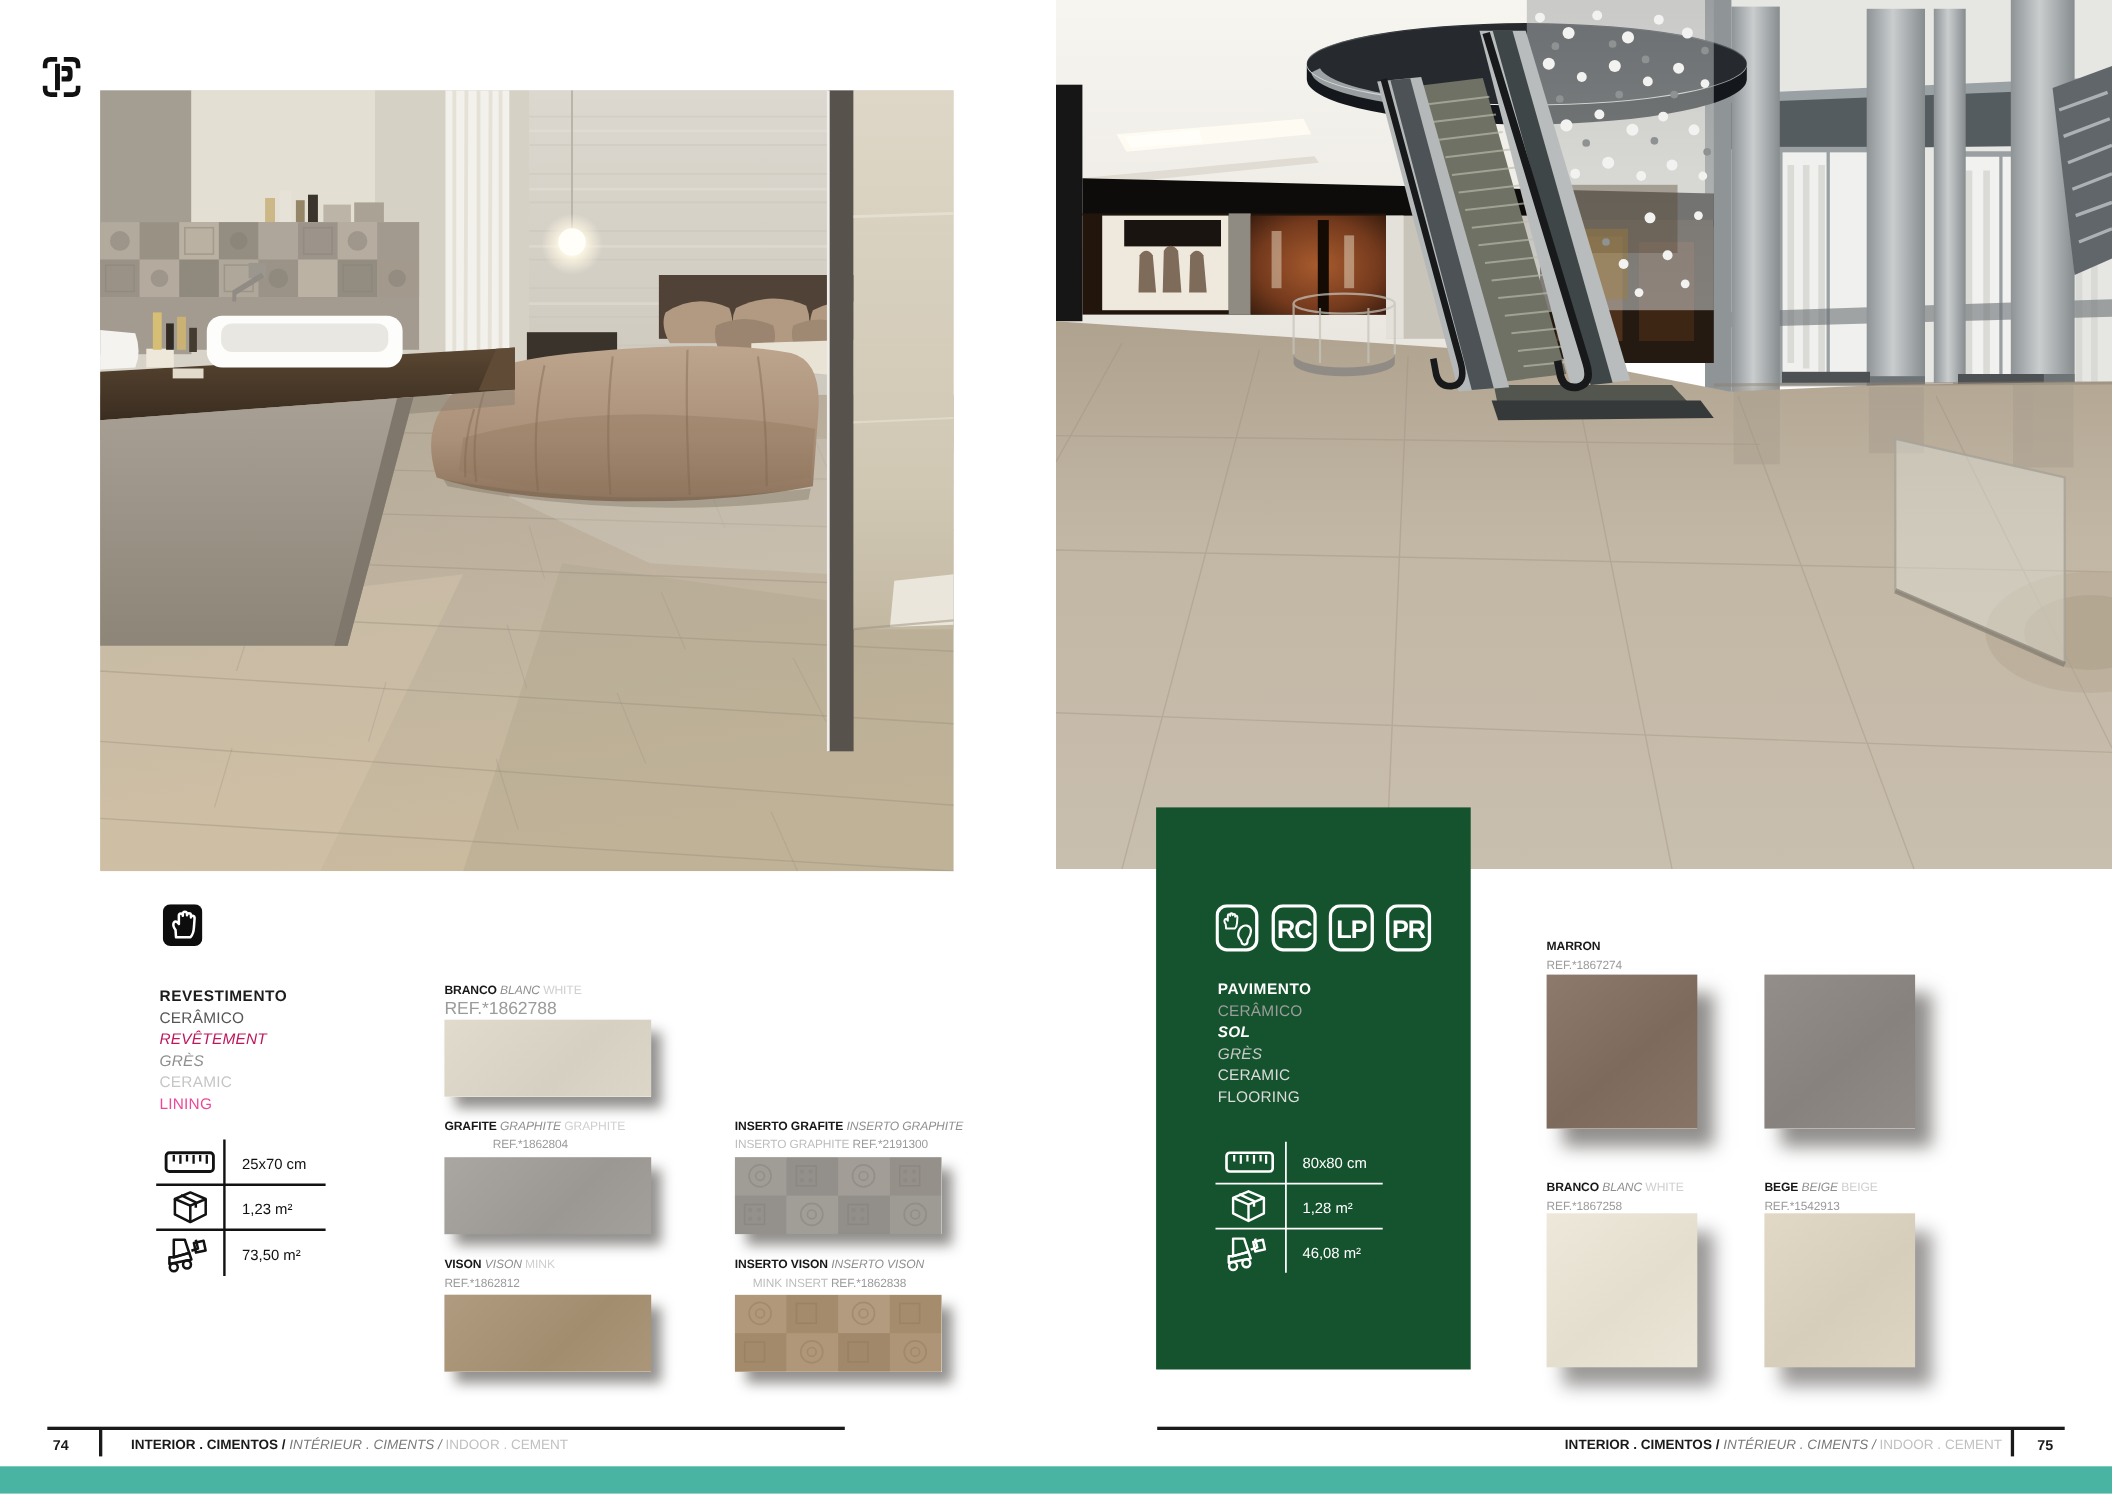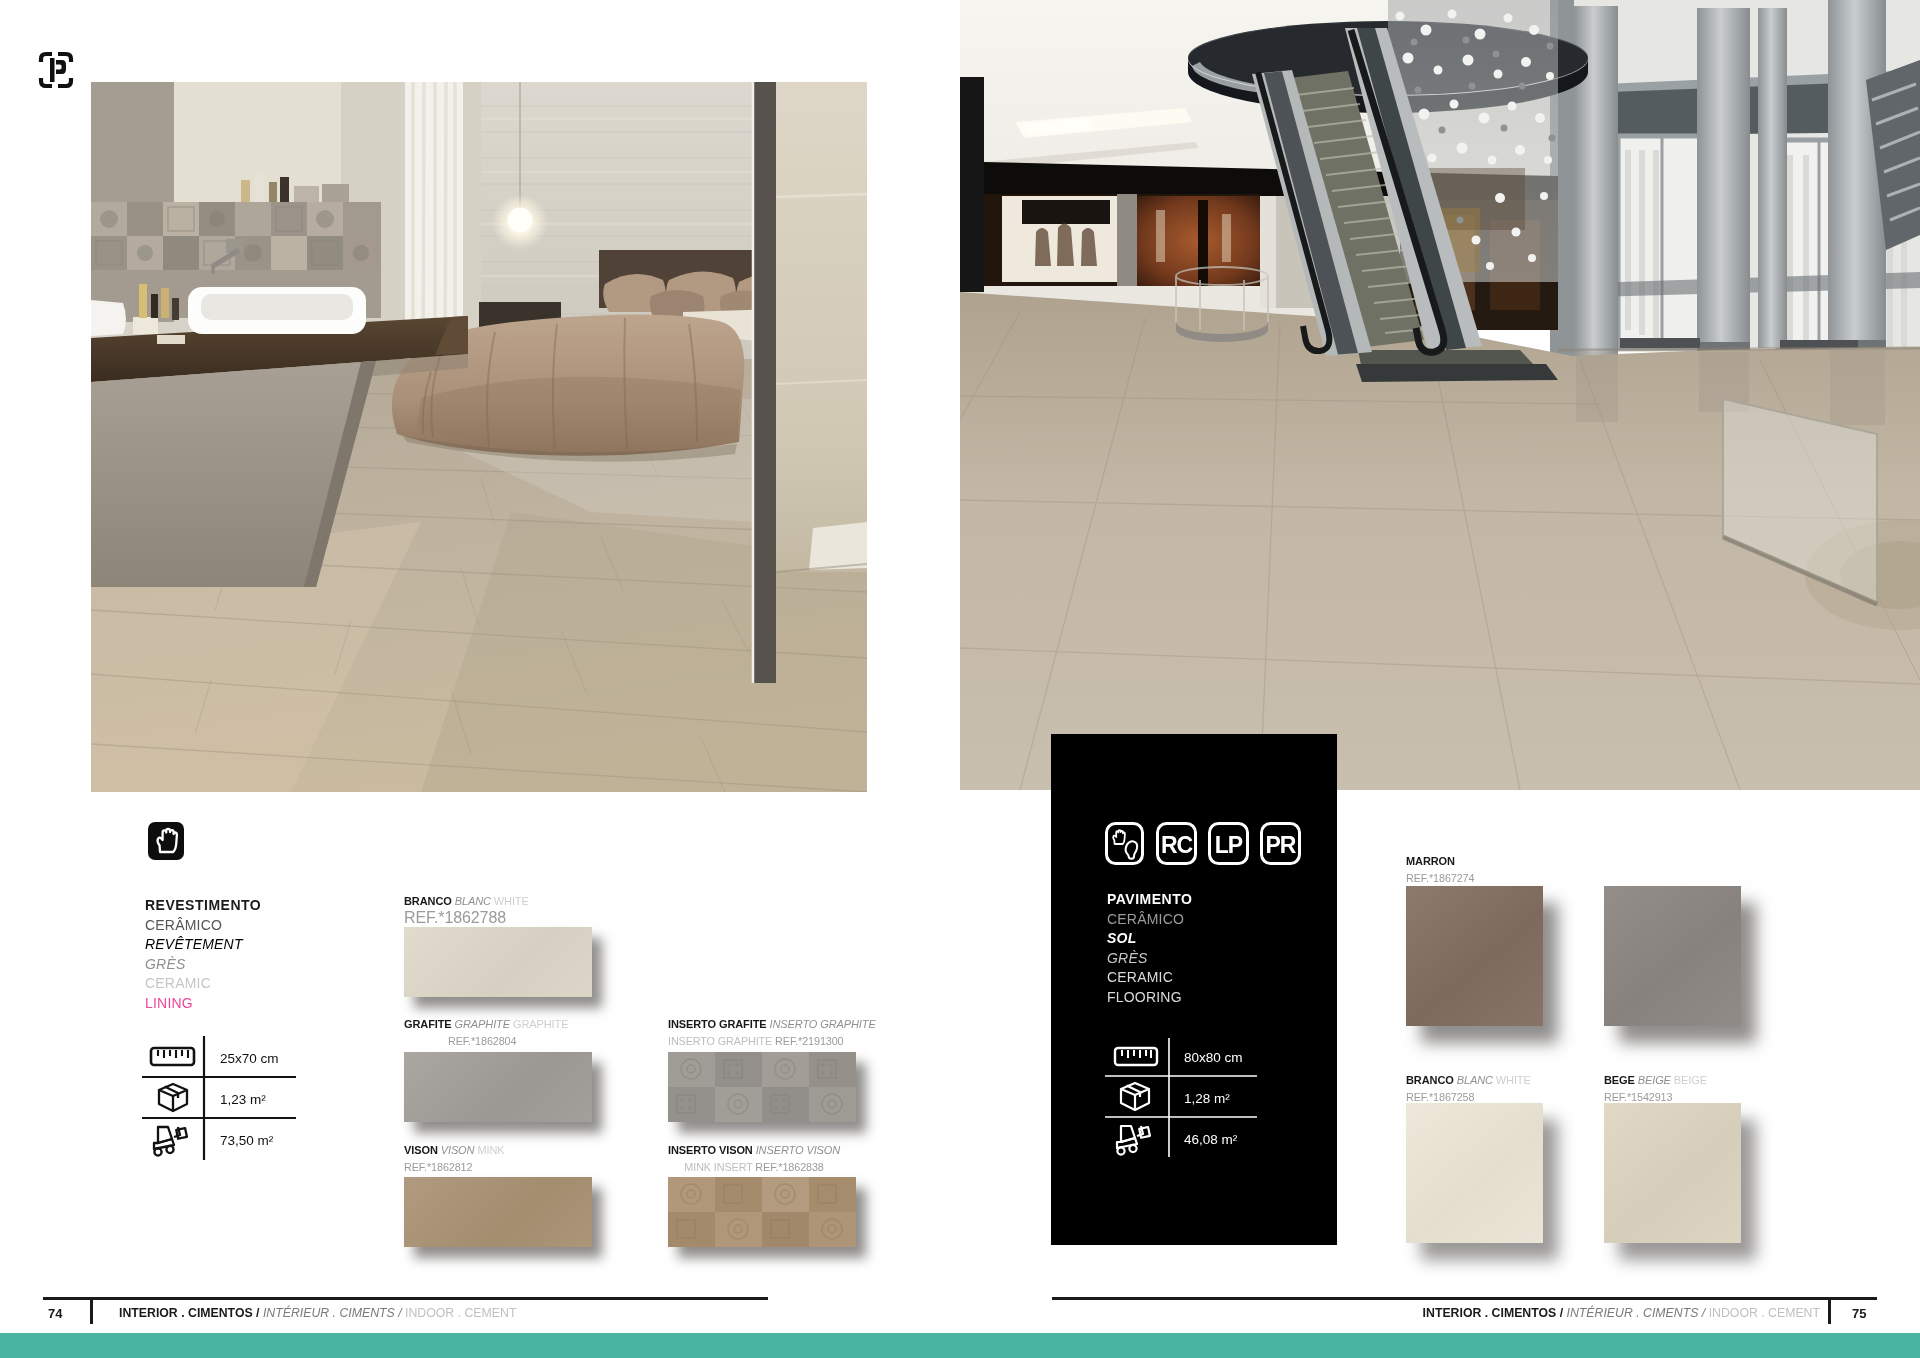--- a/index.html
+++ b/index.html
@@ -490,21 +490,21 @@
   <g>
     <polygon points="763,399 917,434 917,604 763,537" fill="#dfe3da" opacity="0.45"></polygon>
     <g fill="none" stroke="#a8a499" stroke-width="2" opacity="0.9">
       <polygon points="763,399 917,434 917,604 763,537"></polygon>
     </g>
     <line x1="763" y1="537" x2="917" y2="604" stroke="#7c7468" stroke-width="5" opacity="0.6"></line>
   </g>
 </svg>
 </div>
 
-<div class="abs" style="left:1051px;top:734px;width:286px;height:511px;background:#000000;color:#fff;">
+<div class="abs" style="left:1051px;top:734px;width:286px;height:511px;background:#14532d;color:#fff;">
 
   <div class="abs" style="left:54px;top:88px;width:200px;height:44px;">
     <svg width="200" height="44" viewBox="0 0 200 44">
 
       <g>
         <rect x="1.5" y="1.5" width="36" height="40" rx="9" fill="none" stroke="#fff" stroke-width="3"></rect>
         <path d="M9.6,22 L9.3,18.2 Q7.5,15.8 8.4,14.2 Q9.2,13 10.4,14 L11.2,15 L11.2,10.4 Q11.2,9.1 12.3,9.1 Q13.4,9.1 13.4,10.4 L13.4,9.5 Q13.4,8.2 14.5,8.2 Q15.7,8.2 15.7,9.5 L15.7,10.1 Q15.7,9 16.8,9 Q17.9,9 17.9,10.2 L17.9,11.3 Q18,10.3 19,10.4 Q20,10.6 19.9,11.9 L19.6,16.8 Q19.4,20.4 17.7,22 Z" fill="none" stroke="#fff" stroke-width="1.8" stroke-linejoin="round"></path>
         <path d="M28.5,19.5 q4.3,1 3.6,6.2 q-0.4,3 -2.2,5.4 q-0.9,1.2 -0.8,2.6 q0.1,2.8 -2.5,3 q-2.6,0.2 -3,-2.4 q-0.2,-1.4 -1.3,-2.4 q-2.1,-2 -1.6,-5.5 q0.7,-4.5 3.8,-6.2 q2,-1.2 4,-0.7 Z" fill="none" stroke="#fff" stroke-width="2"></path>
       </g>
 
@@ -753,21 +753,21 @@
 <div class="abs" style="left:1604px;top:1072px;font-size:11px;white-space:nowrap;letter-spacing:-0.1px;line-height:16.5px;">
   <span class="b" style="color:#181818;">BEGE </span><span class="i" style="color:#8f8f8f;">BEIGE </span><span style="color:#cfcfcf;">BEIGE</span><br>
   <span style="color:#9b9b9b;font-size:10.8px;">REF.*1542913</span>
 </div>
 
 <div class="abs" style="left:1604px;top:1103px;width:137px;height:140px;background:linear-gradient(140deg,#e1d8c6,#d6cdba 55%,#ddd4c2);box-shadow:15px 17px 15px rgba(35,32,28,0.45);"></div>
 
 <div class="abs" style="left:145px;top:896px;font-size:14px;line-height:19.5px;letter-spacing:0.2px;">
   <div class="b" style="color:#1c1c1c;letter-spacing:.5px;">REVESTIMENTO</div>
   <div style="color:#555;">CERÂMICO</div>
-  <div class="i" style="color:#000000;">REVÊTEMENT</div>
+  <div class="i" style="color:#be185d;">REVÊTEMENT</div>
   <div class="i" style="color:#8f8f8f;">GRÈS</div>
   <div style="color:#c6c6c6;">CERAMIC</div>
   <div style="color:#ec4899;">LINING</div>
 </div>
 
 <div class="abs" style="left:43px;top:1297px;width:725px;height:3px;background:#1a1a1a;"></div>
 <div class="abs b" style="left:48px;top:1306px;font-size:13px;color:#1a1a1a;">74</div>
 <div class="abs" style="left:90px;top:1300px;width:2.5px;height:24px;background:#1a1a1a;"></div>
 <div class="abs" style="left:119px;top:1306px;font-size:12.3px;white-space:nowrap;">
   <span class="b" style="color:#1a1a1a;">INTERIOR . CIMENTOS / </span><span class="i" style="color:#7a7a7a;">INTÉRIEUR . CIMENTS / </span><span style="color:#c0c0c0;">INDOOR . CEMENT</span>

